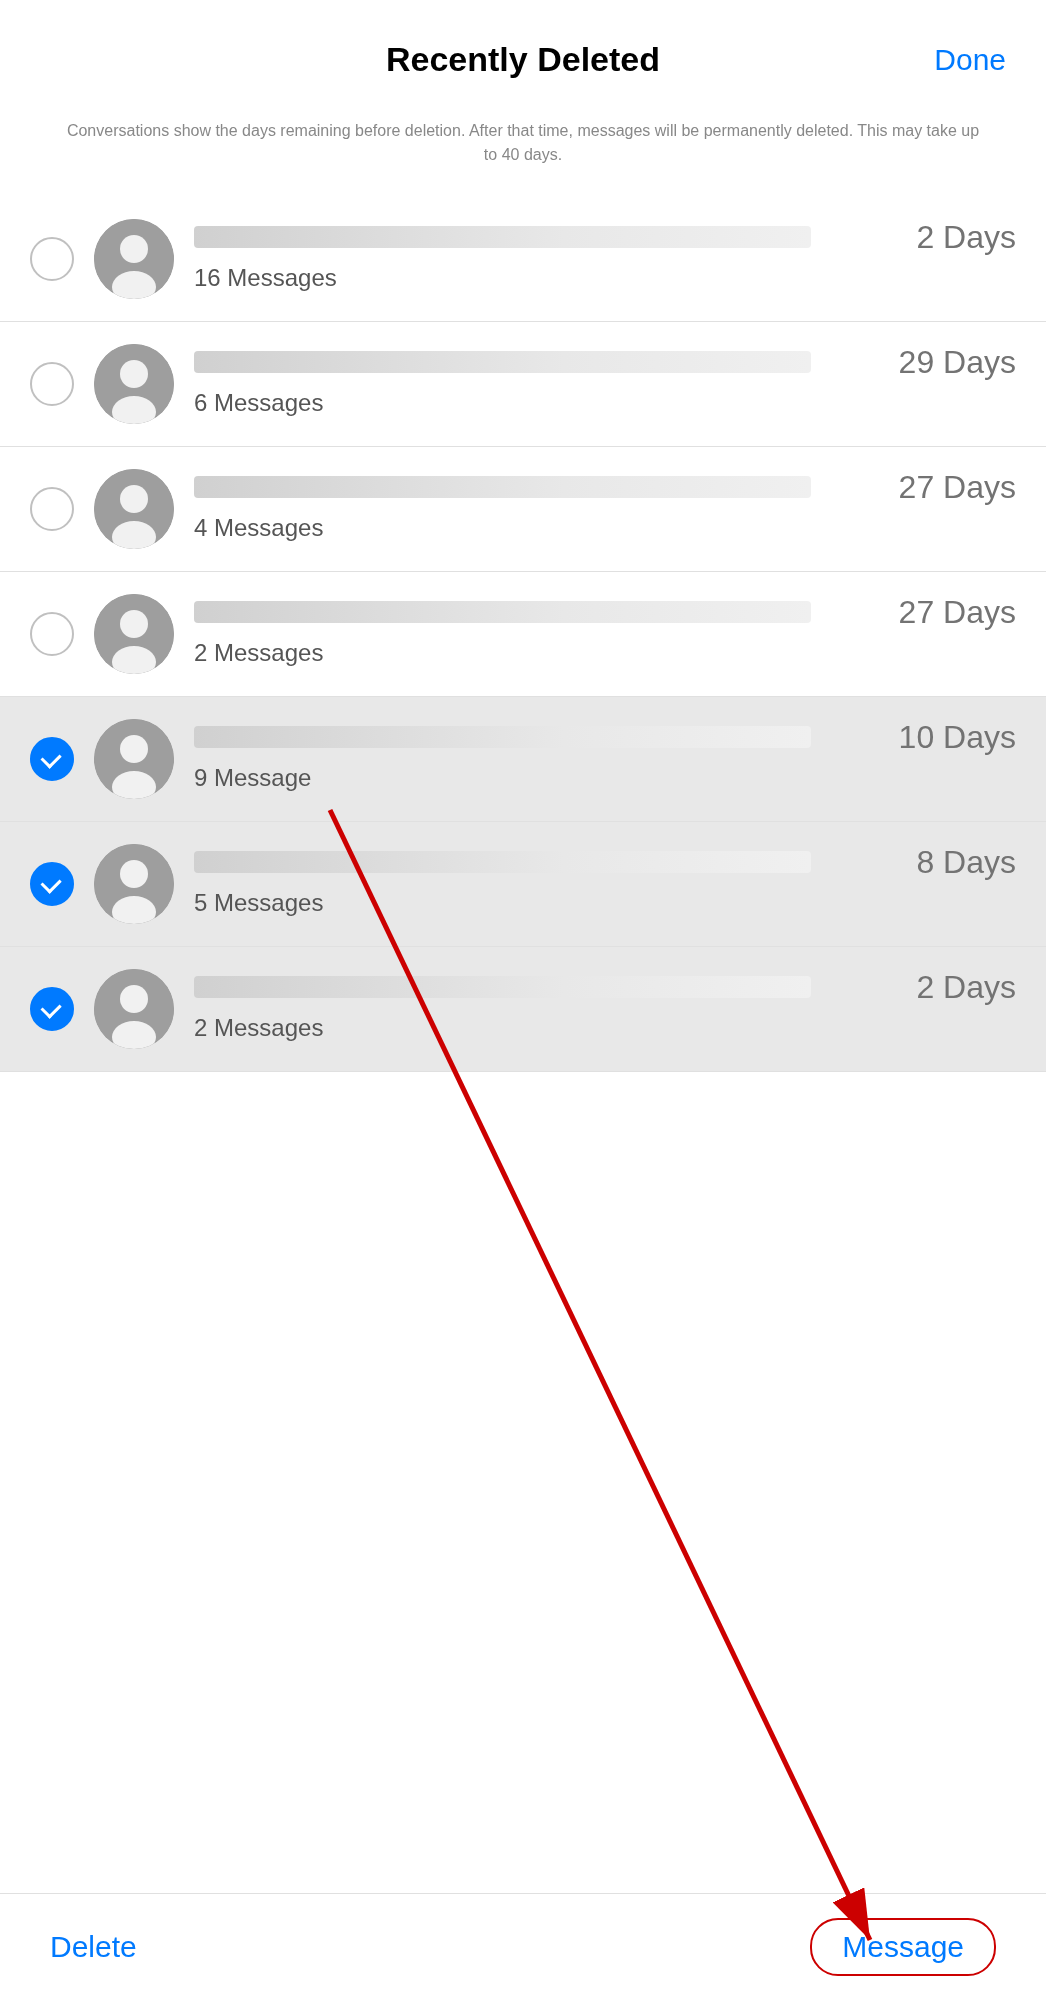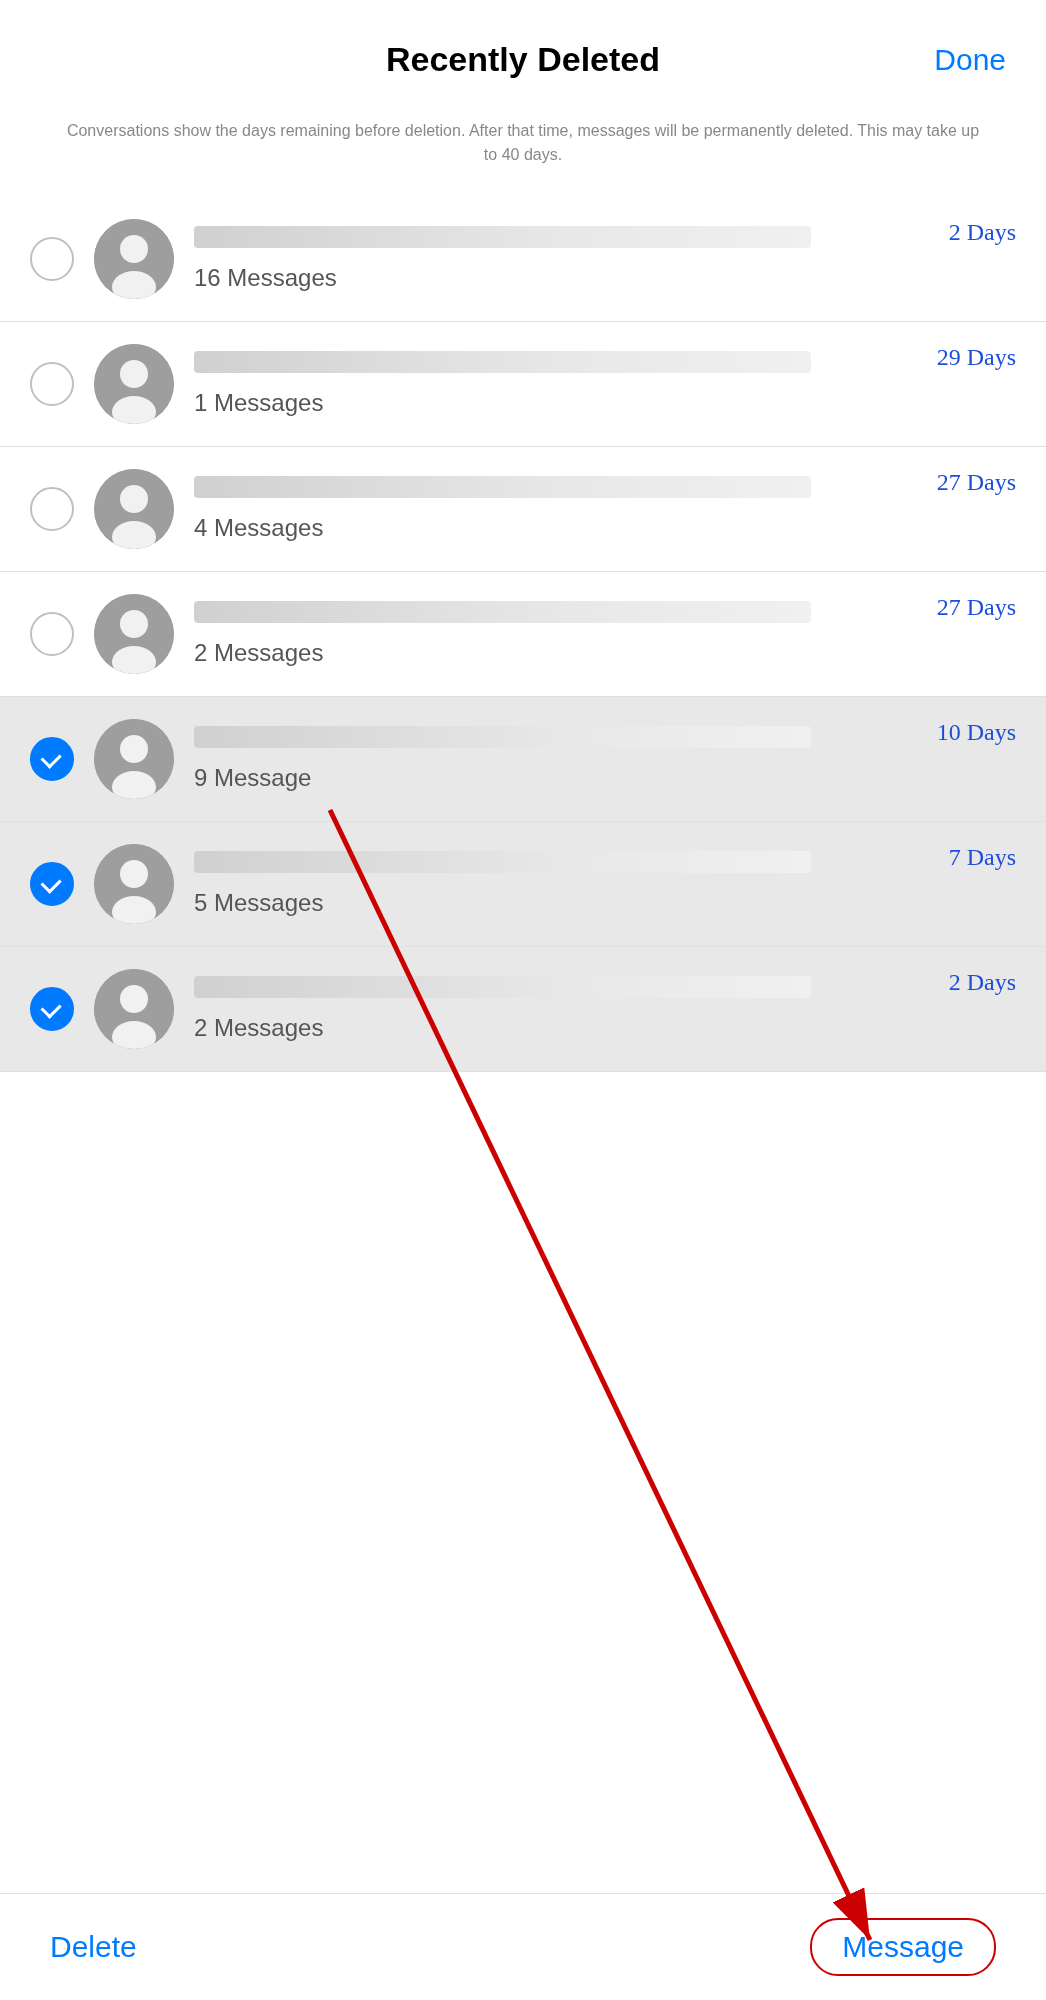--- a/index.html
+++ b/index.html
@@ -144,23 +144,22 @@
     .item-messages {
       font-size: 24px;
       color: #555555;
       margin-top: 4px;
     }
 
     .item-days {
       position: absolute;
       right: 30px;
       top: 22px;
-      font-size: 24px;
-      color: #1d4ed8;
-      font-family: Liberation Serif, serif;
+      font-size: 32px;
+      color: #737373;
     }
 
     
     .arrow-overlay {
       position: absolute;
       top: 0;
       left: 0;
       width: 100%;
       height: 100%;
       pointer-events: none;
@@ -227,21 +226,21 @@
         <div class="radio-btn"></div>
         <div class="avatar">
           <svg viewBox="0 0 80 80" xmlns="http://www.w3.org/2000/svg">
       <circle cx="40" cy="40" r="40" fill="#9e9e9e"></circle>
       <circle cx="40" cy="30" r="14" fill="#ffffff" opacity="0.85"></circle>
       <ellipse cx="40" cy="68" rx="22" ry="16" fill="#ffffff" opacity="0.85"></ellipse>
     </svg>
         </div>
         <div class="item-info">
           <div class="name-bar"></div>
-          <span class="item-messages">1 Messages</span>
+          <span class="item-messages">6 Messages</span>
         </div>
         <span class="item-days">29 Days</span>
       </div>
       <div class="list-item">
         <div class="radio-btn"></div>
         <div class="avatar">
           <svg viewBox="0 0 80 80" xmlns="http://www.w3.org/2000/svg">
       <circle cx="40" cy="40" r="40" fill="#9e9e9e"></circle>
       <circle cx="40" cy="30" r="14" fill="#ffffff" opacity="0.85"></circle>
       <ellipse cx="40" cy="68" rx="22" ry="16" fill="#ffffff" opacity="0.85"></ellipse>
@@ -289,21 +288,21 @@
           <svg viewBox="0 0 80 80" xmlns="http://www.w3.org/2000/svg">
       <circle cx="40" cy="40" r="40" fill="#9e9e9e"></circle>
       <circle cx="40" cy="30" r="14" fill="#ffffff" opacity="0.85"></circle>
       <ellipse cx="40" cy="68" rx="22" ry="16" fill="#ffffff" opacity="0.85"></ellipse>
     </svg>
         </div>
         <div class="item-info">
           <div class="name-bar"></div>
           <span class="item-messages">5 Messages</span>
         </div>
-        <span class="item-days">7 Days</span>
+        <span class="item-days">8 Days</span>
       </div>
       <div class="list-item selected">
         <div class="radio-btn checked"></div>
         <div class="avatar">
           <svg viewBox="0 0 80 80" xmlns="http://www.w3.org/2000/svg">
       <circle cx="40" cy="40" r="40" fill="#9e9e9e"></circle>
       <circle cx="40" cy="30" r="14" fill="#ffffff" opacity="0.85"></circle>
       <ellipse cx="40" cy="68" rx="22" ry="16" fill="#ffffff" opacity="0.85"></ellipse>
     </svg>
         </div>

